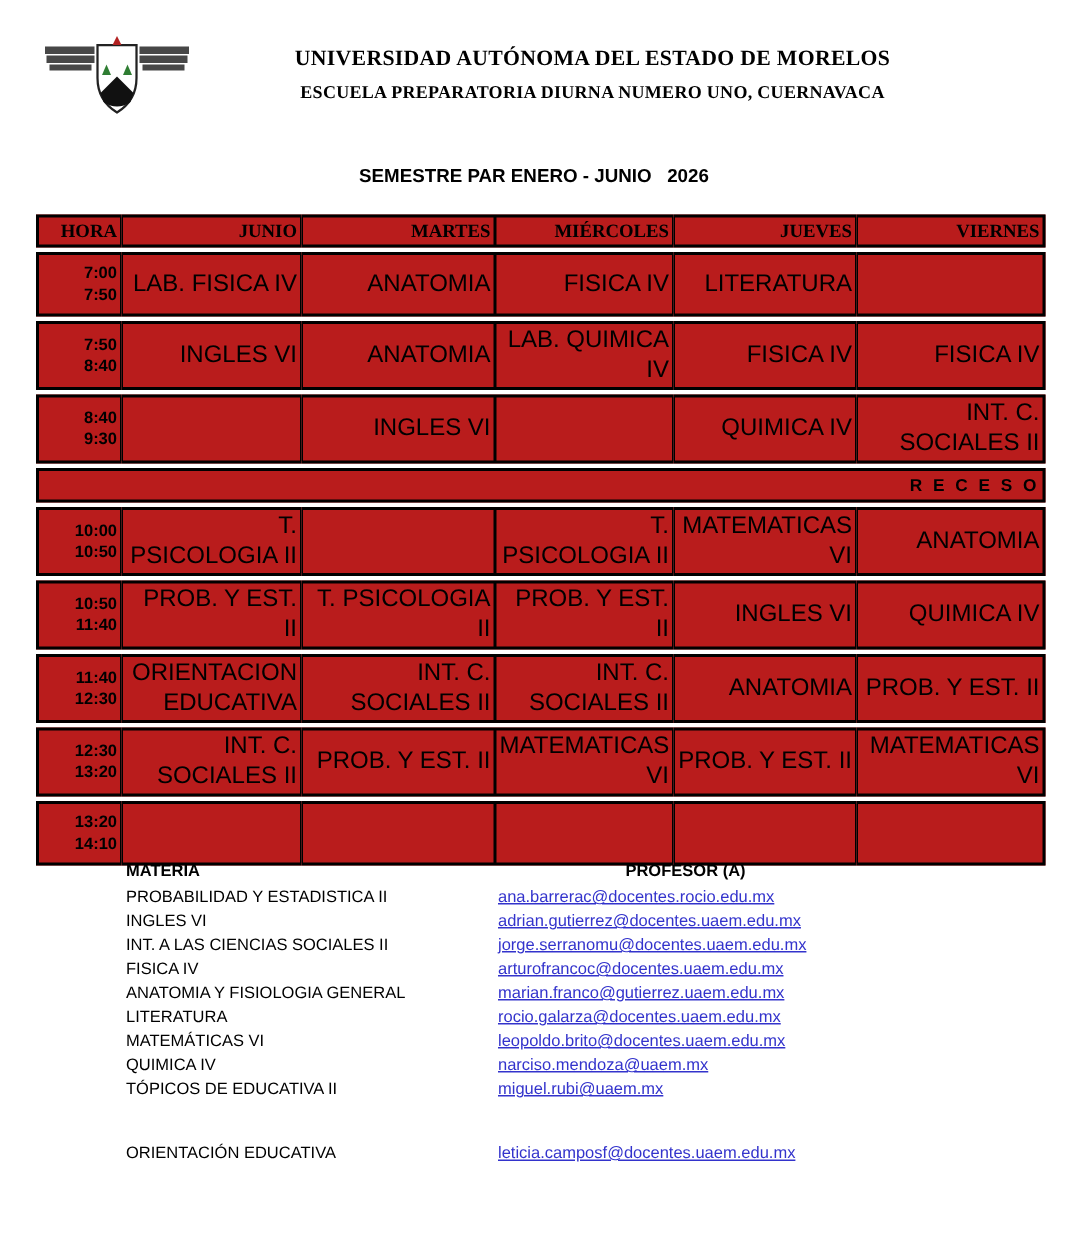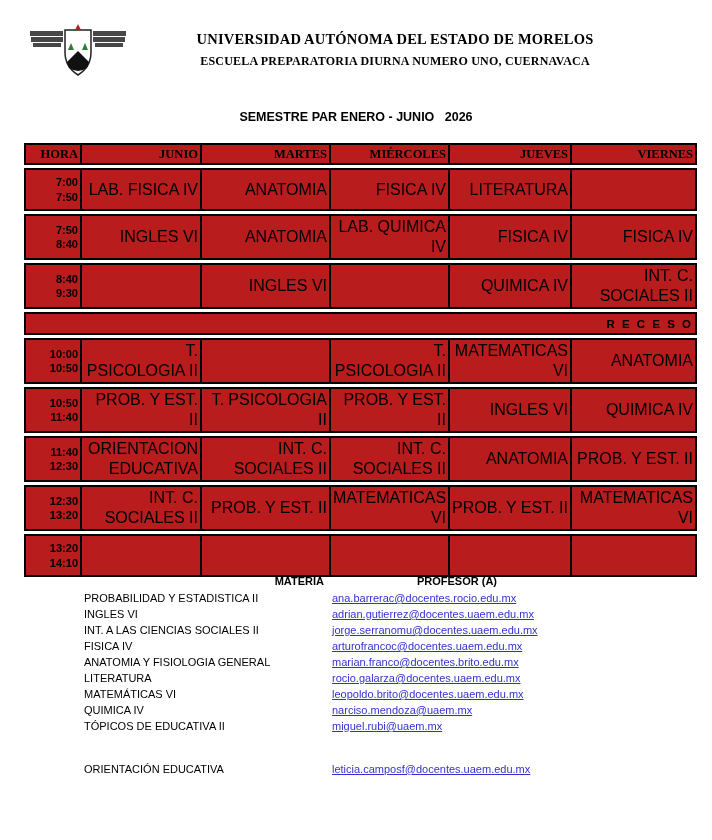--- a/index.html
+++ b/index.html
@@ -31,21 +31,21 @@
   .sched tr>*:last-child{border-right-width:2px;}
   .sched th{font-family:"Liberation Serif",serif;font-weight:bold;font-size:12.5px;height:16px;}
   .sched td.cell{font-size:16px;height:37px;line-height:1.25;}
   .sched td.time{font-weight:bold;font-size:11px;height:37px;line-height:1.3;}
   .sched td.time span{display:block;}
   .sched td.receso{font-weight:bold;font-size:11.5px;height:17px;letter-spacing:2px;}
 
   
   .faculty{position:absolute;left:0;top:575px;width:712px;font-size:11px;}
   .fac-header{position:relative;height:17px;font-weight:bold;}
-  .fac-materia-h{position:absolute;left:84px;width:240px;text-align:right;}
+  .fac-materia-h{position:absolute;left:84px;width:240px;text-align:left;}
   .fac-profesor-h{position:absolute;left:332px;width:250px;text-align:center;}
   .fac-row{position:relative;height:16px;}
   .fac-row.extra{margin-top:27px;}
   .fac-materia{position:absolute;left:84px;white-space:nowrap;}
   .fac-email{position:absolute;left:332px;white-space:nowrap;color:#3333cc;
              text-decoration:underline;cursor:pointer;}
 </style>
 </head>
 <body>
 
@@ -205,21 +205,21 @@
     <div class="fac-row">
       <span class="fac-materia">INT. A LAS CIENCIAS SOCIALES II</span>
       <span class="fac-email">jorge.serranomu@docentes.uaem.edu.mx</span>
     </div>
     <div class="fac-row">
       <span class="fac-materia">FISICA IV</span>
       <span class="fac-email">arturofrancoc@docentes.uaem.edu.mx</span>
     </div>
     <div class="fac-row">
       <span class="fac-materia">ANATOMIA Y FISIOLOGIA GENERAL</span>
-      <span class="fac-email">marian.franco@docentes.brito.edu.mx</span>
+      <span class="fac-email">marian.franco@gutierrez.uaem.edu.mx</span>
     </div>
     <div class="fac-row">
       <span class="fac-materia">LITERATURA</span>
       <span class="fac-email">rocio.galarza@docentes.uaem.edu.mx</span>
     </div>
     <div class="fac-row">
       <span class="fac-materia">MATEMÁTICAS VI</span>
       <span class="fac-email">leopoldo.brito@docentes.uaem.edu.mx</span>
     </div>
     <div class="fac-row">

